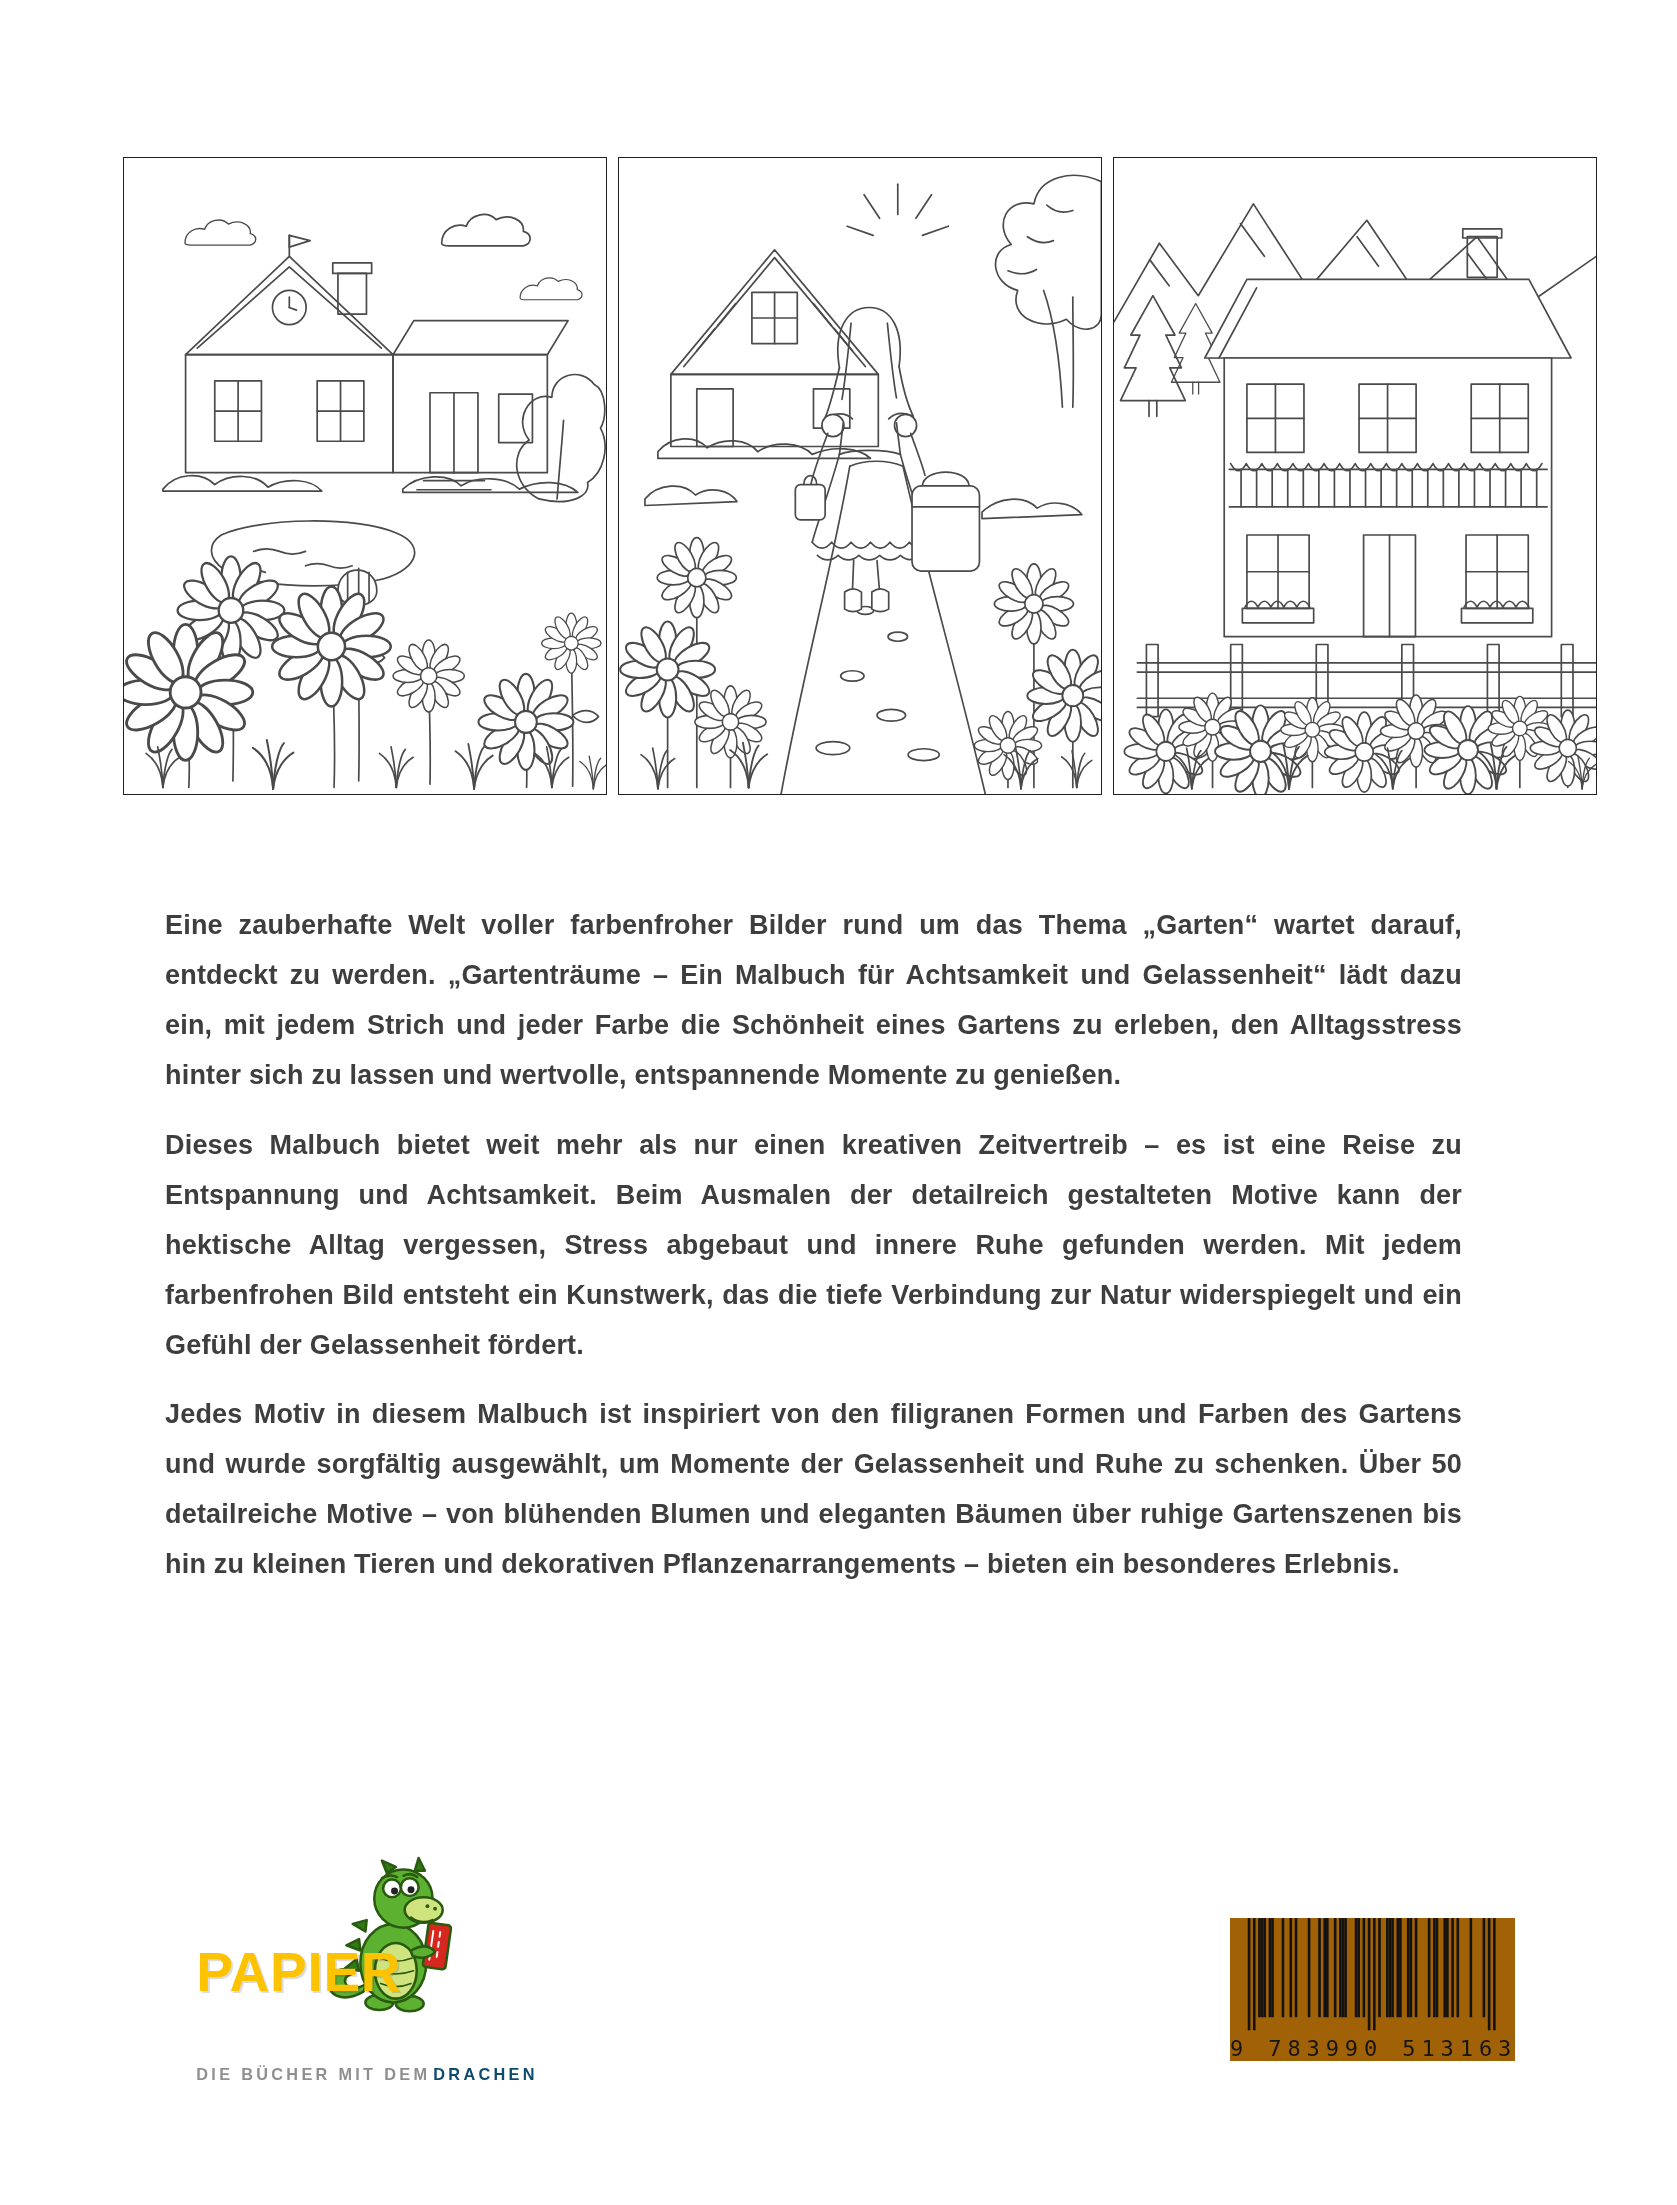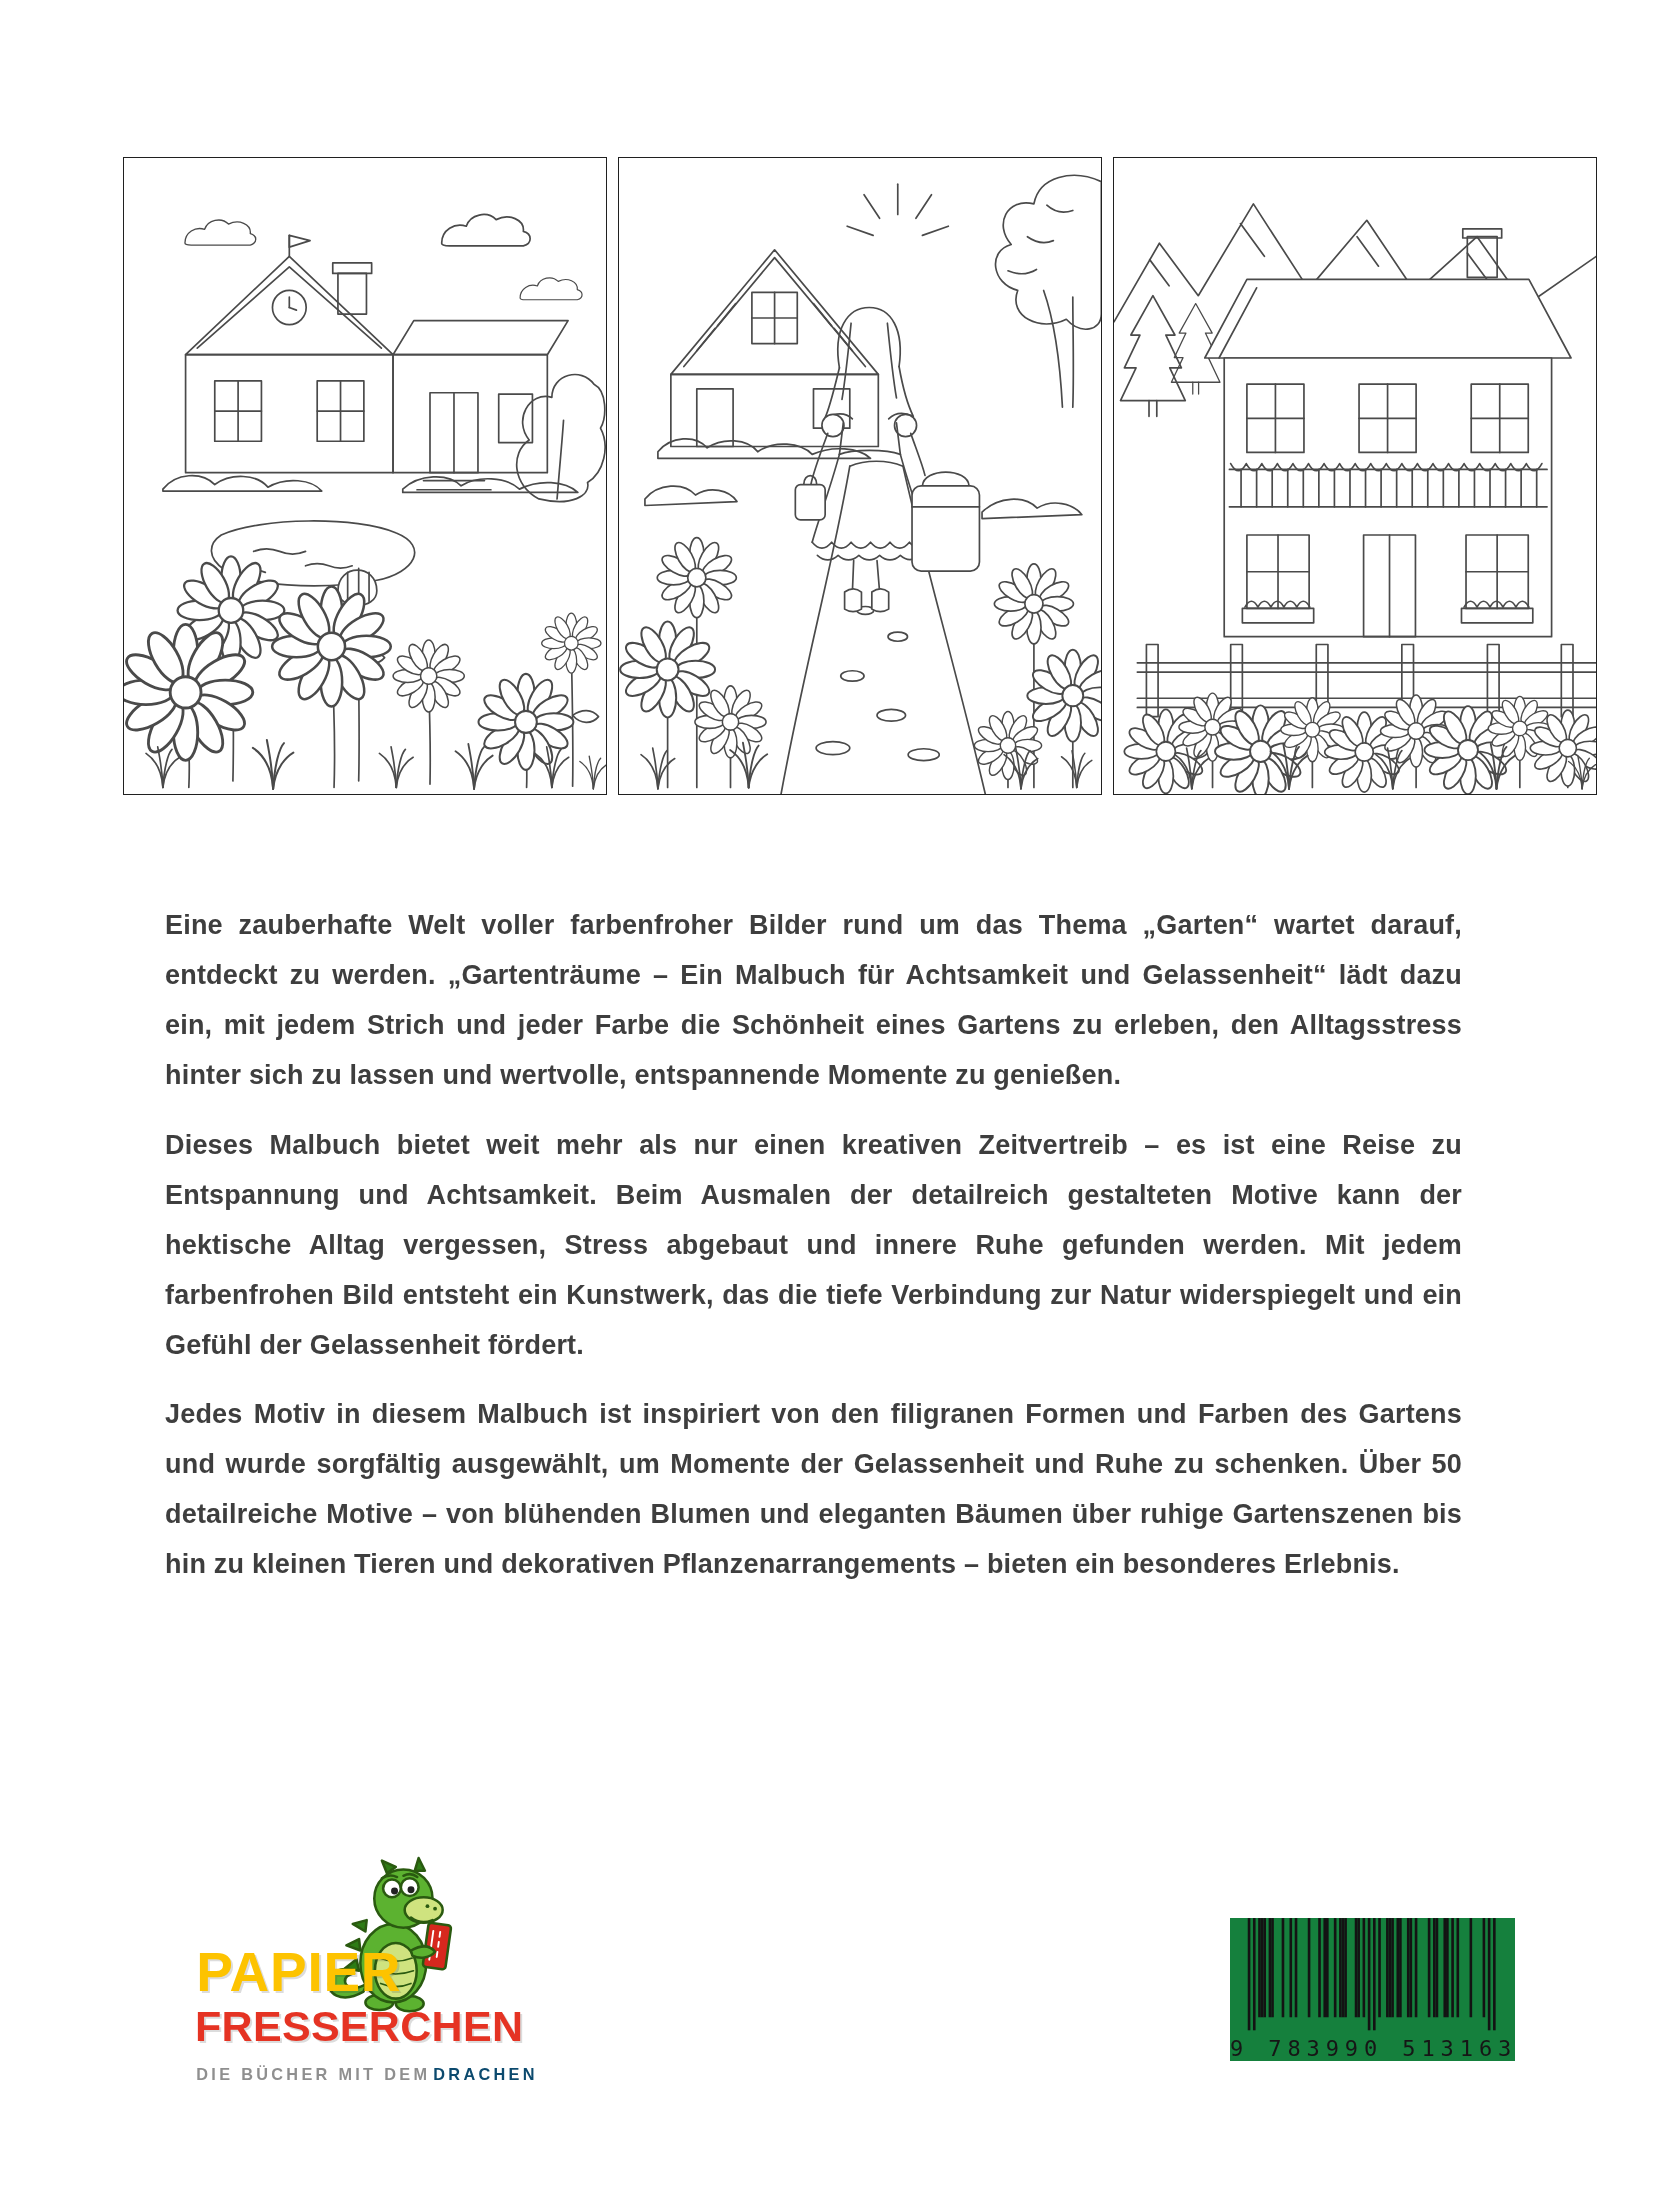--- a/index.html
+++ b/index.html
@@ -69,21 +69,21 @@
     letter-spacing:3.3px; color:#8f8f8f;
     white-space:nowrap;
   }
   .logo-tagline .tag-prefix{margin-right:3px;}
   .logo-tagline .tag-highlight{color:#0c4a6e;}
   
   .barcode{
     position:absolute;
     right:163px; top:1918px;
     width:285px;
-    background:#15803d;
+    background:#a16207;
     text-align:left;
   }
   .barcode svg{width:274px;height:115px;display:block;margin:0 auto;}
   .barcode-digits{
     margin-top:2.6px;
     font-family:"DejaVu Sans Mono", monospace;
     font-size:22px;
     letter-spacing:5.9px;
     color:#161616;
     white-space:nowrap;
@@ -401,21 +401,20 @@
         <circle cx="188" cy="94" r="3" fill="#2a5a10" stroke="none"></circle>
         <path d="M150,108 q16,12 34,4" fill="none"></path>
         <circle cx="120" cy="62" r="14" fill="#ffffff"></circle>
         <circle cx="148" cy="60" r="14" fill="#ffffff"></circle>
         <circle cx="124" cy="66" r="5.5" fill="#222222" stroke="none"></circle>
         <circle cx="150" cy="64" r="5.5" fill="#222222" stroke="none"></circle>
         <path d="M104,46 q12,-8 24,-2 M138,42 q12,-6 22,2" fill="none"></path>
       </g>
     </svg>
     <div class="logo-papier">PAPIER</div>
-    <div class="logo-fresser">FRESSERCHEN</div>
     <div class="logo-tagline">
       <span class="tag-prefix">DIE BÜCHER MIT DEM</span><span class="tag-highlight">DRACHEN</span>
     </div>
   </div>
 
   <div class="barcode">
     <svg viewBox="0 0 420 176" fill="#131313">
         <rect x="18" y="0" width="4" height="172"></rect>
         <rect x="26" y="0" width="4" height="172"></rect>
         <rect x="34" y="0" width="4" height="152"></rect>

